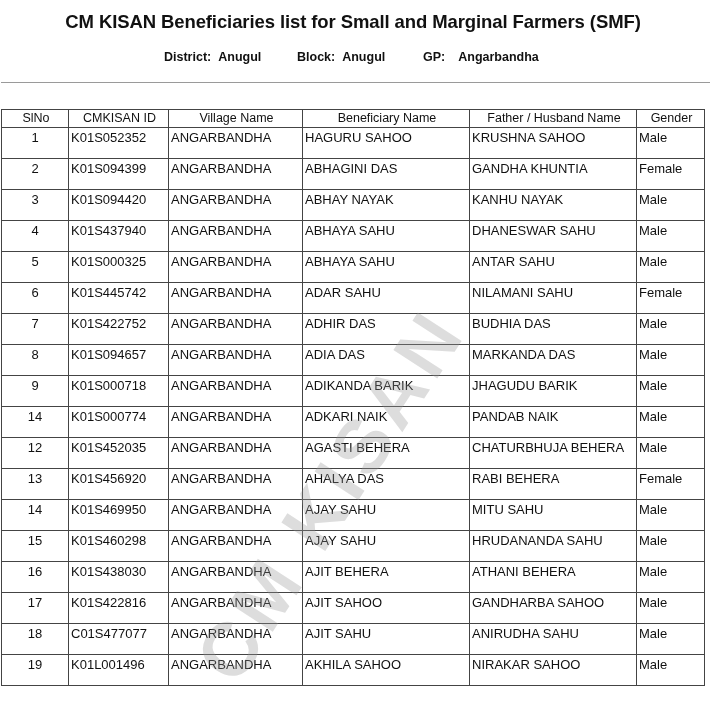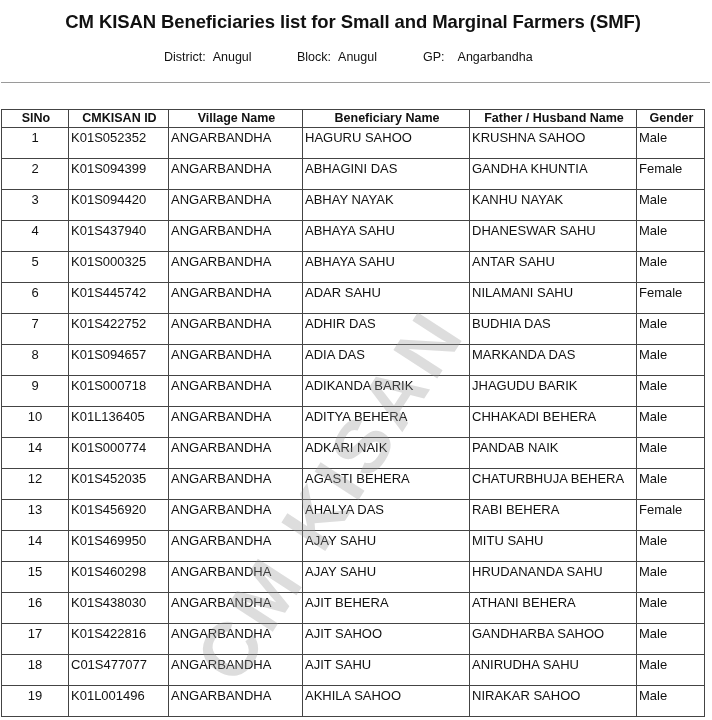--- a/index.html
+++ b/index.html
@@ -26,21 +26,21 @@
       letter-spacing: -0.1px;
       line-height: 24px;
     }
     .meta-line {
       position: absolute;
       top: 48px;
       left: 0;
       width: 712px;
       height: 18px;
       font-size: 12.5px;
-      font-weight: normal;
+      font-weight: bold;
       line-height: 18px;
     }
     .meta-item {
       position: absolute;
       top: 0;
       white-space: pre;
     }
     .meta-item .lbl { margin-right: 7px; }
     .rule {
       position: absolute;
@@ -60,21 +60,21 @@
       font-size: 13px;
     }
     table.grid th, table.grid td {
       border: 1px solid #444444;
       padding: 0 0 0 2px;
       overflow: hidden;
       white-space: nowrap;
     }
     table.grid th {
       height: 17px;
-      font-weight: bold;
+      font-weight: normal;
       text-align: center;
       vertical-align: middle;
       line-height: 17px;
       font-size: 12.5px;
     }
     table.grid td {
       height: 30px;
       vertical-align: top;
       line-height: 20px;
       padding-top: 0px;
@@ -194,28 +194,20 @@
       </tr>
       <tr>
         <td class="c-sl">9</td>
         <td>K01S000718</td>
         <td>ANGARBANDHA</td>
         <td>ADIKANDA BARIK</td>
         <td>JHAGUDU BARIK</td>
         <td>Male</td>
       </tr>
       <tr>
-        <td class="c-sl">10</td>
-        <td>K01L136405</td>
-        <td>ANGARBANDHA</td>
-        <td>ADITYA BEHERA</td>
-        <td>CHHAKADI BEHERA</td>
-        <td>Male</td>
-      </tr>
-      <tr>
         <td class="c-sl">14</td>
         <td>K01S000774</td>
         <td>ANGARBANDHA</td>
         <td>ADKARI NAIK</td>
         <td>PANDAB NAIK</td>
         <td>Male</td>
       </tr>
       <tr>
         <td class="c-sl">12</td>
         <td>K01S452035</td>

